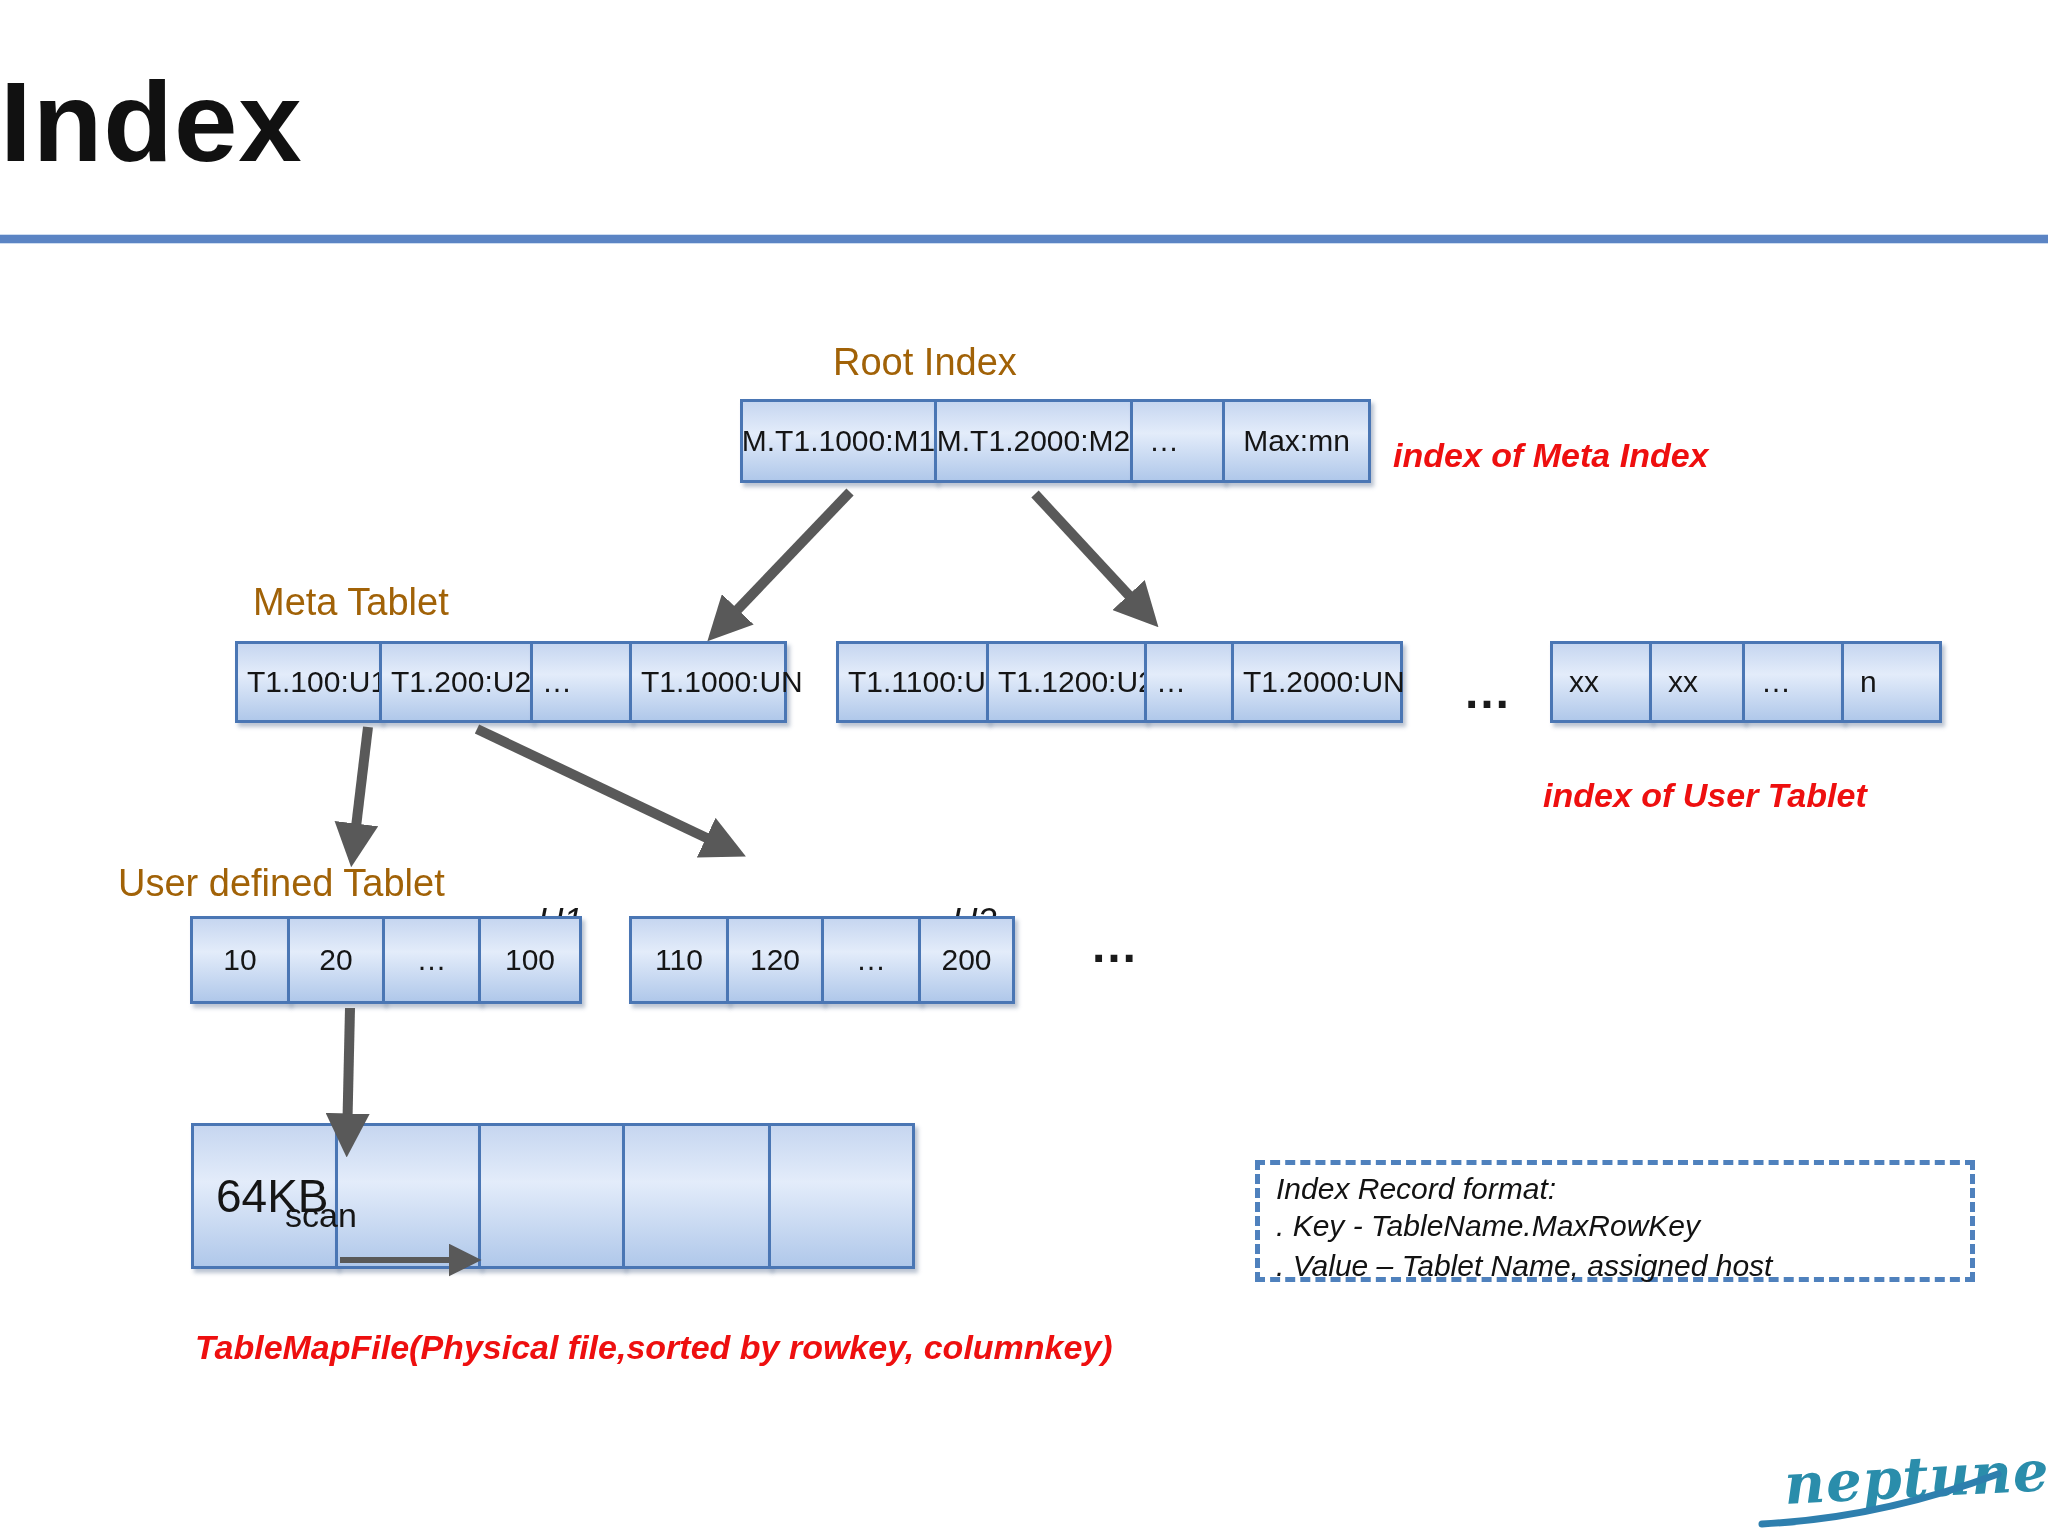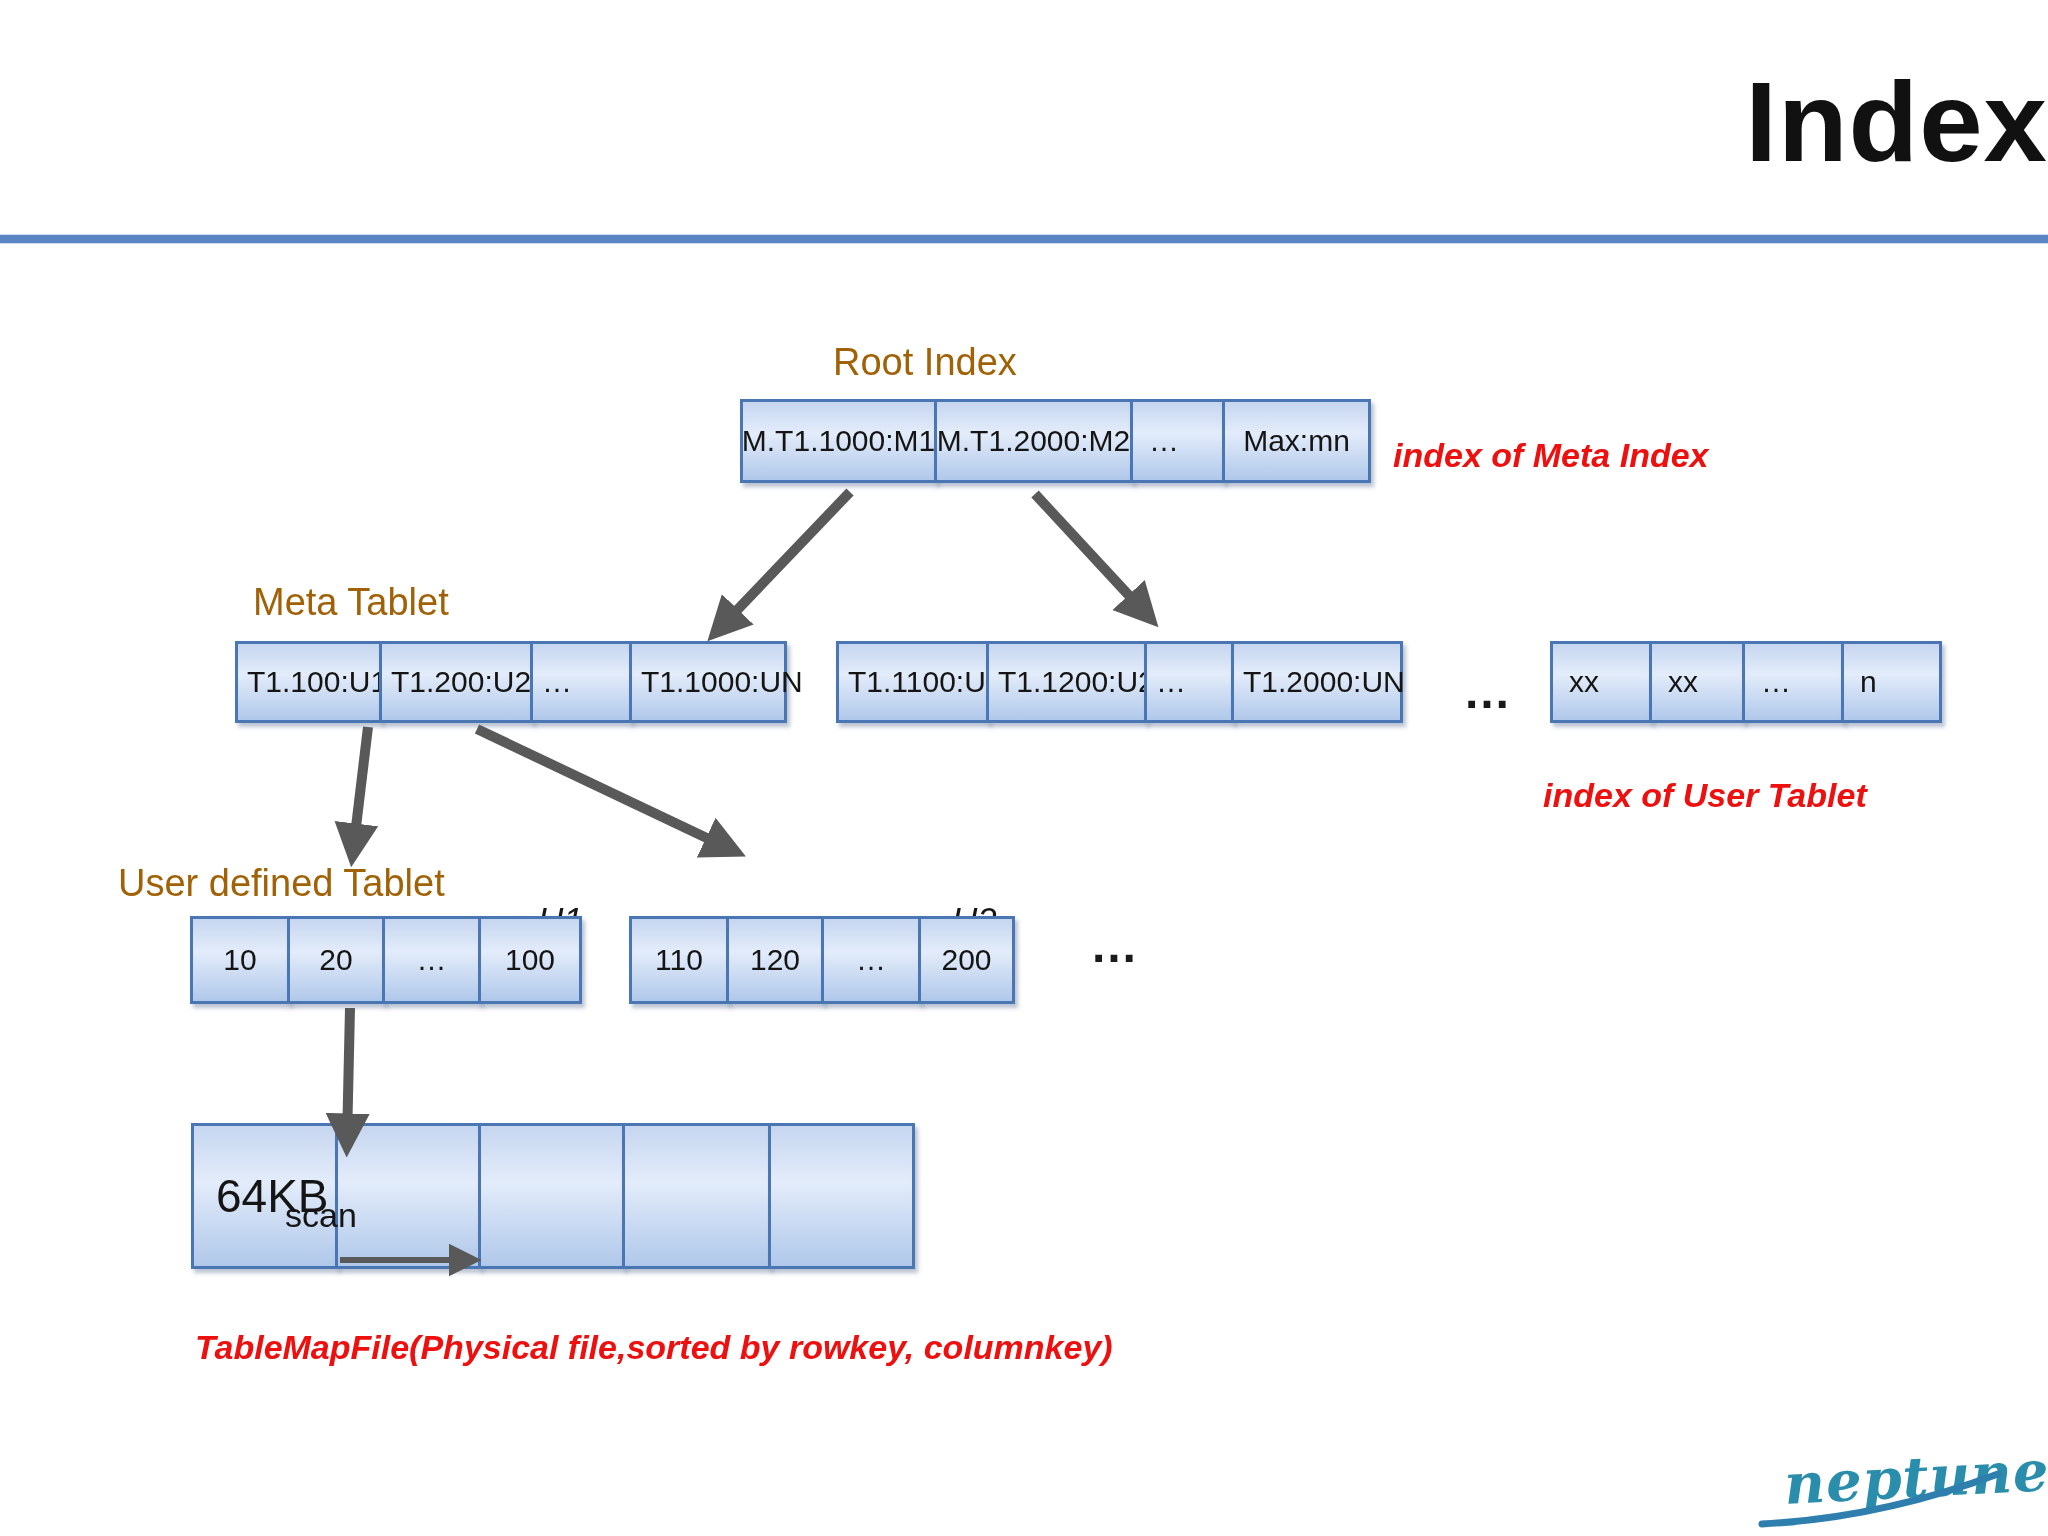--- a/index.html
+++ b/index.html
@@ -1,21 +1,21 @@
 <!DOCTYPE html>
 <html><head>
 <meta charset="utf-8">
 <style>
   html,body{margin:0;padding:0;background:#ffffff;}
   #slide{
     position:relative;width:2048px;height:1536px;background:#ffffff;overflow:hidden;
     font-family:"Liberation Sans",sans-serif;color:#111;
   }
   .abs{position:absolute;}
-  #title{top:56px;left:0;right:0;text-align:right;font-size:114px;font-weight:bold;letter-spacing:1px;}
+  #title{top:56px;left:0;right:0;text-align:left;font-size:114px;font-weight:bold;letter-spacing:1px;}
   #rule{top:234px;left:0;width:2048px;height:8px;background:#5b84c4;border-top:1px solid #cddcf0;border-bottom:1px solid #cddcf0;}
   .section-label{font-size:38px;color:#a16207;}
   .row-label{font-size:35px;font-style:italic;color:#161616;margin-top:42px;}
   .red-note{font-size:34px;font-weight:bold;font-style:italic;color:#ee0f0f;white-space:nowrap;}
   .row{display:flex;}
   .cell{
     box-sizing:border-box;border:3px solid #4a76b4;margin-right:-3px;
     background:linear-gradient(180deg,#c6d6f0 0%,#e3ecfa 40%,#b0c8ea 100%);
     box-shadow:3px 4px 4px rgba(105,125,155,.45);
     display:flex;align-items:center;font-size:30px;color:#151515;white-space:nowrap;
@@ -105,20 +105,25 @@
     <div class="cell big" style="width:147px;height:146px;">64KB</div>
     <div class="cell" style="width:146px;height:146px;"></div>
     <div class="cell" style="width:147px;height:146px;"></div>
     <div class="cell" style="width:149px;height:146px;"></div>
     <div class="cell" style="width:147px;height:146px;"></div>
   </div>
   <div id="scan-label" class="abs" style="left:285px;top:1196px;">scan</div>
 
   <div class="abs red-note" style="left:195px;top:1328px;">TableMapFile(Physical file,sorted by rowkey, columnkey)</div>
 
+  <div id="note-box" class="abs" style="left:1255px;top:1160px;">
+    <div>Index Record format:</div>
+    <div> . Key - TableName.MaxRowKey</div>
+    <div style="margin-top:4px;"> . Value – Tablet Name, assigned host</div>
+  </div>
 
   <div id="logo-text" class="abs" style="left:1784px;top:1444px;">neptune</div>
 
   <svg class="overlay" width="2048" height="1536" viewBox="0 0 2048 1536">
     <defs>
       <marker id="ah" viewBox="0 0 10 10" refX="6.5" refY="5" markerWidth="4.4" markerHeight="4.4" orient="auto-start-reverse">
         <path d="M0,0 L10,5 L0,10 z" fill="#595959"></path>
       </marker>
       <marker id="ah-s" viewBox="0 0 10 10" refX="6.5" refY="5" markerWidth="5.5" markerHeight="5.5" orient="auto-start-reverse">
         <path d="M0,0 L10,5 L0,10 z" fill="#595959"></path>

